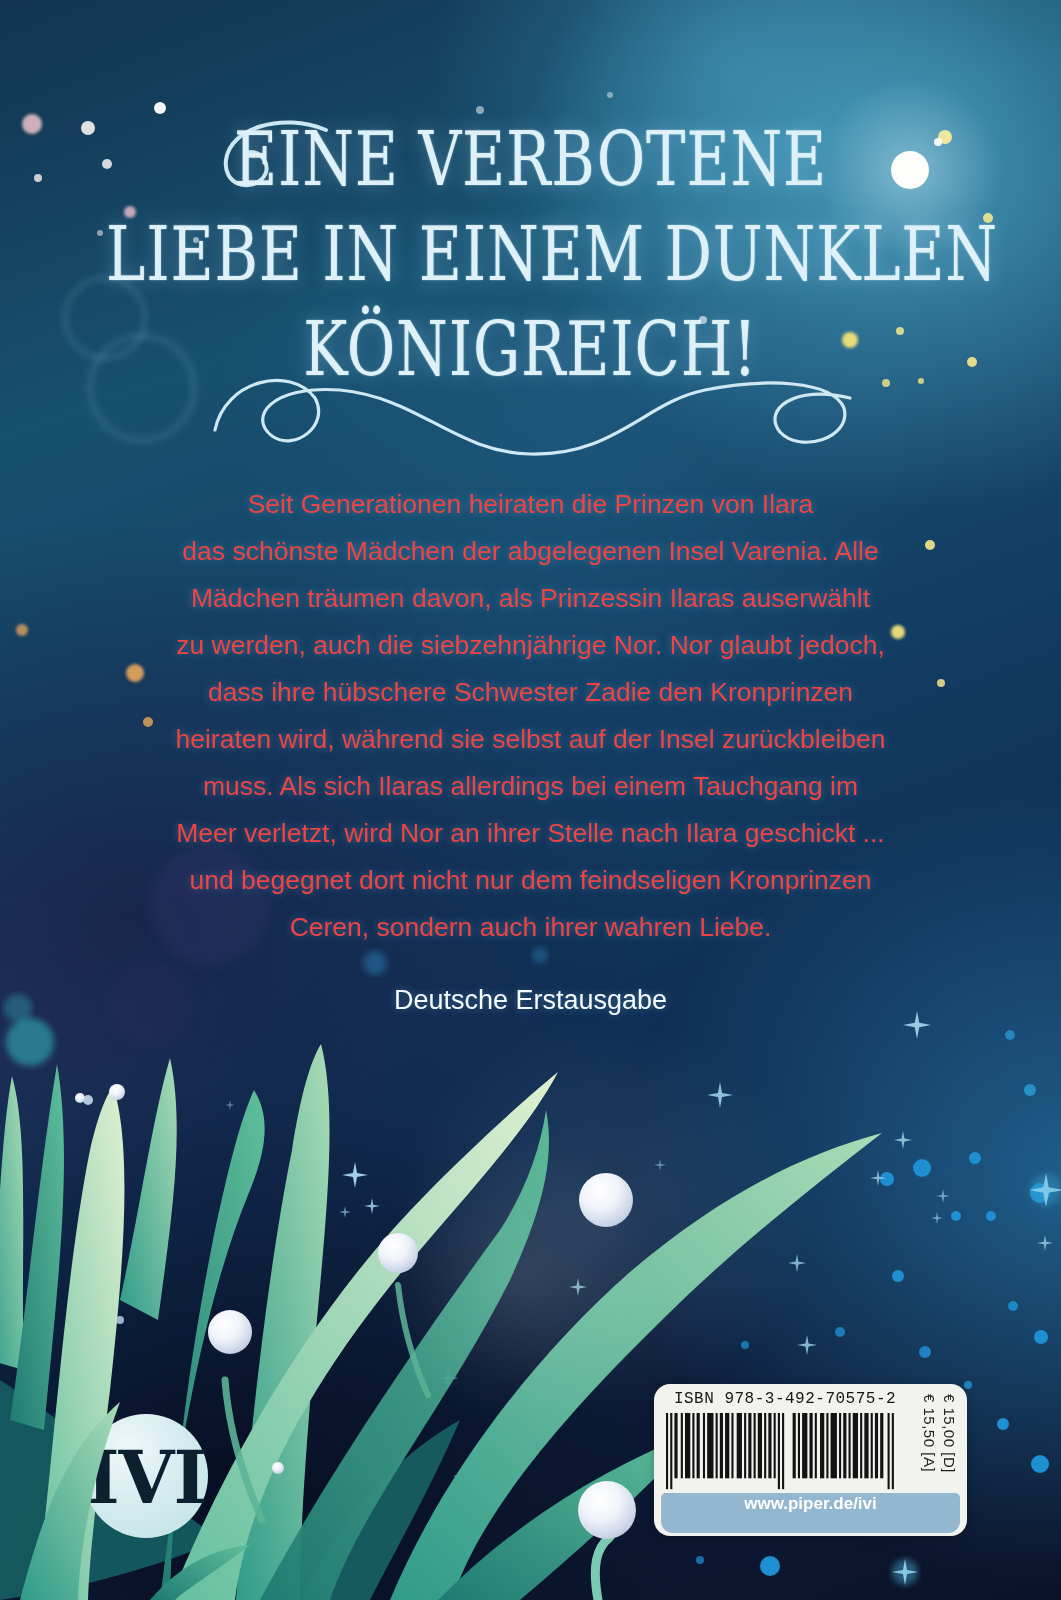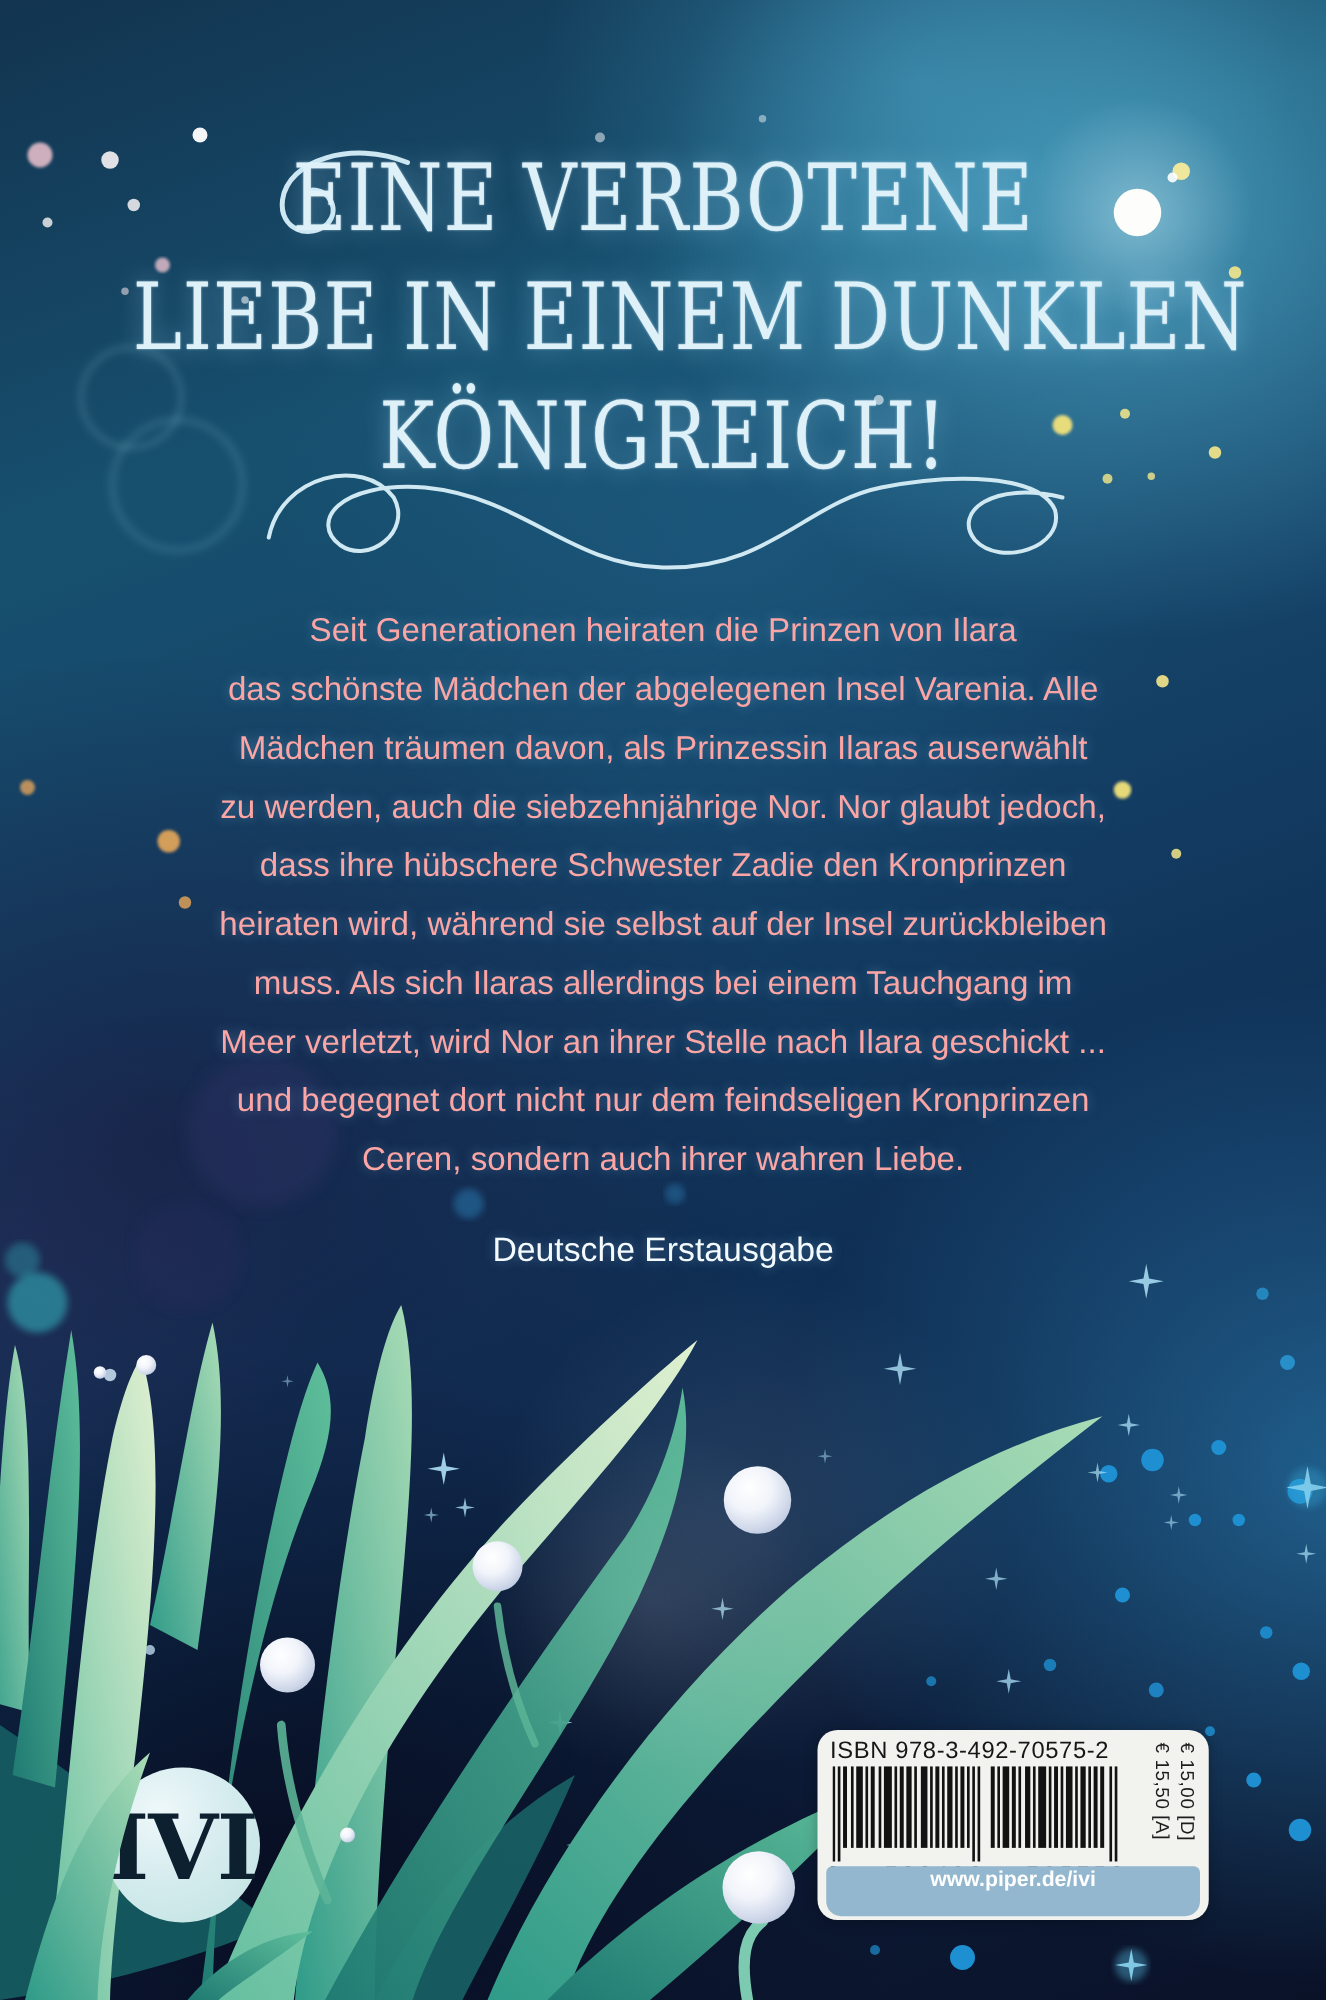--- a/index.html
+++ b/index.html
@@ -16,36 +16,36 @@
       radial-gradient(700px 520px at 12% 57%, rgba(24,22,58,.60), rgba(24,22,58,0) 75%),
       radial-gradient(640px 520px at 22% 93%, rgba(6,9,26,.75), rgba(6,9,26,0) 78%),
       radial-gradient(320px 300px at 3% 63%, rgba(90,62,122,.20), rgba(90,62,122,0) 70%),
       linear-gradient(160deg,#123450 0%,#17506f 22%,#144066 45%,#0f2d52 65%,#0c1a36 85%,#0a1228 100%);}
   
   .tagline{position:absolute;z-index:5;top:112px;left:0;right:0;text-align:center;
     font-family:"DejaVu Serif",serif;color:#def0f8;font-size:74px;line-height:95px;
     letter-spacing:1px;text-shadow:0 0 22px rgba(170,225,255,.40),0 0 2px rgba(225,245,252,.65);}
   .tagline .tl{transform:scaleX(.80);transform-origin:50% 50%;white-space:nowrap;}
   .synopsis{position:absolute;z-index:5;top:481px;left:100px;width:861px;text-align:center;
-    color:#fca5a5;font-size:26.5px;line-height:47px;
+    color:#ef4444;font-size:26.5px;line-height:47px;
     text-shadow:0 0 9px rgba(140,200,240,.40);}
   .synopsis div{white-space:nowrap;}
   .edition{position:absolute;z-index:5;top:985px;left:0;right:0;text-align:center;
     color:#f3fbff;font-size:27px;text-shadow:0 0 9px rgba(140,200,240,.40);}
   
   .logo{position:absolute;z-index:3;left:84px;top:1414px;width:124px;height:124px;border-radius:50%;
     background:radial-gradient(circle at 35% 28%,#eef8fa 0%,#d6ecef 45%,#bfe2e0 100%);
     display:flex;align-items:center;justify-content:center;}
   .logo span{font-family:"DejaVu Serif",serif;font-weight:bold;font-size:72px;color:#0c2030;
     letter-spacing:-1px;margin-top:2px;}
   
   .bcbox{position:absolute;z-index:6;left:654px;top:1384px;width:313px;height:152px;
     background:#f2f2ef;border-radius:16px;box-shadow:0 2px 10px rgba(0,0,0,.25);}
-  .isbn{position:absolute;top:6px;left:10px;width:242px;text-align:left;
-    font-size:19px;color:#161616;letter-spacing:.5px;}
+  .isbn{position:absolute;top:6px;left:10px;width:242px;text-align:center;
+    font-size:16px;color:#161616;letter-spacing:.5px;font-family:Liberation Mono, monospace;}
   .bars{position:absolute;left:12px;top:29px;width:230px;height:78px;}
   .bcdigits{position:absolute;left:8px;top:106px;width:240px;display:flex;align-items:center;
     font-size:17px;color:#111;}
   .bcdigits .d9{width:14px;text-align:left;}
   .bcdigits .grp{flex:1;text-align:right;letter-spacing:4px;}
   .prices{position:absolute;top:10px;right:8px;height:112px;writing-mode:vertical-rl;
     font-size:15px;color:#1d1d1d;line-height:20px;letter-spacing:.5px;}
   .webbar{position:absolute;left:7px;right:7px;bottom:3px;height:40px;background:#92b7ce;
     border-radius:5px 5px 12px 12px;text-align:center;line-height:22px;
     font-weight:bold;font-size:17px;color:#ffffff;}

